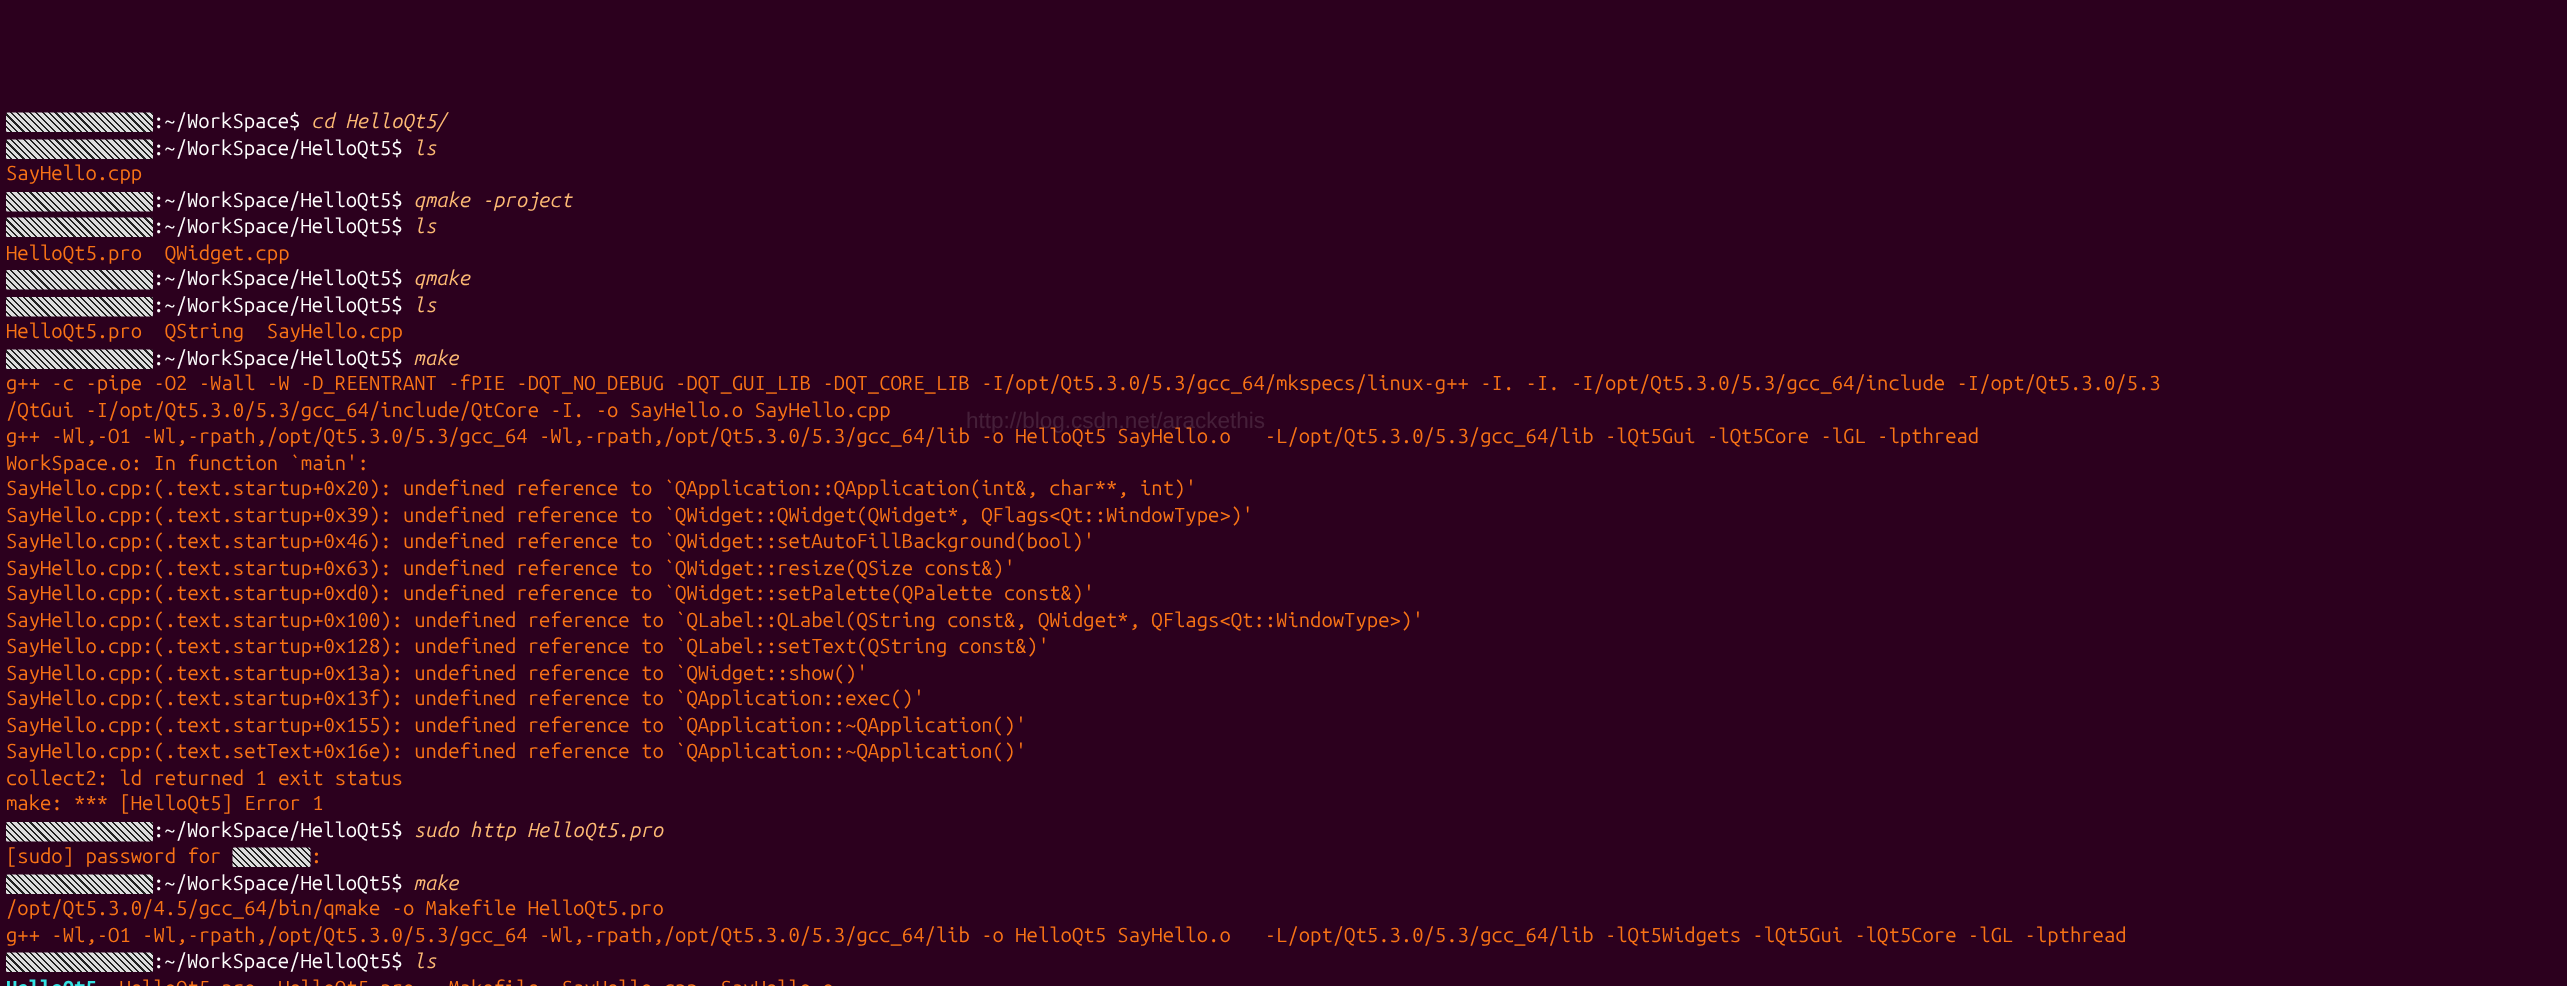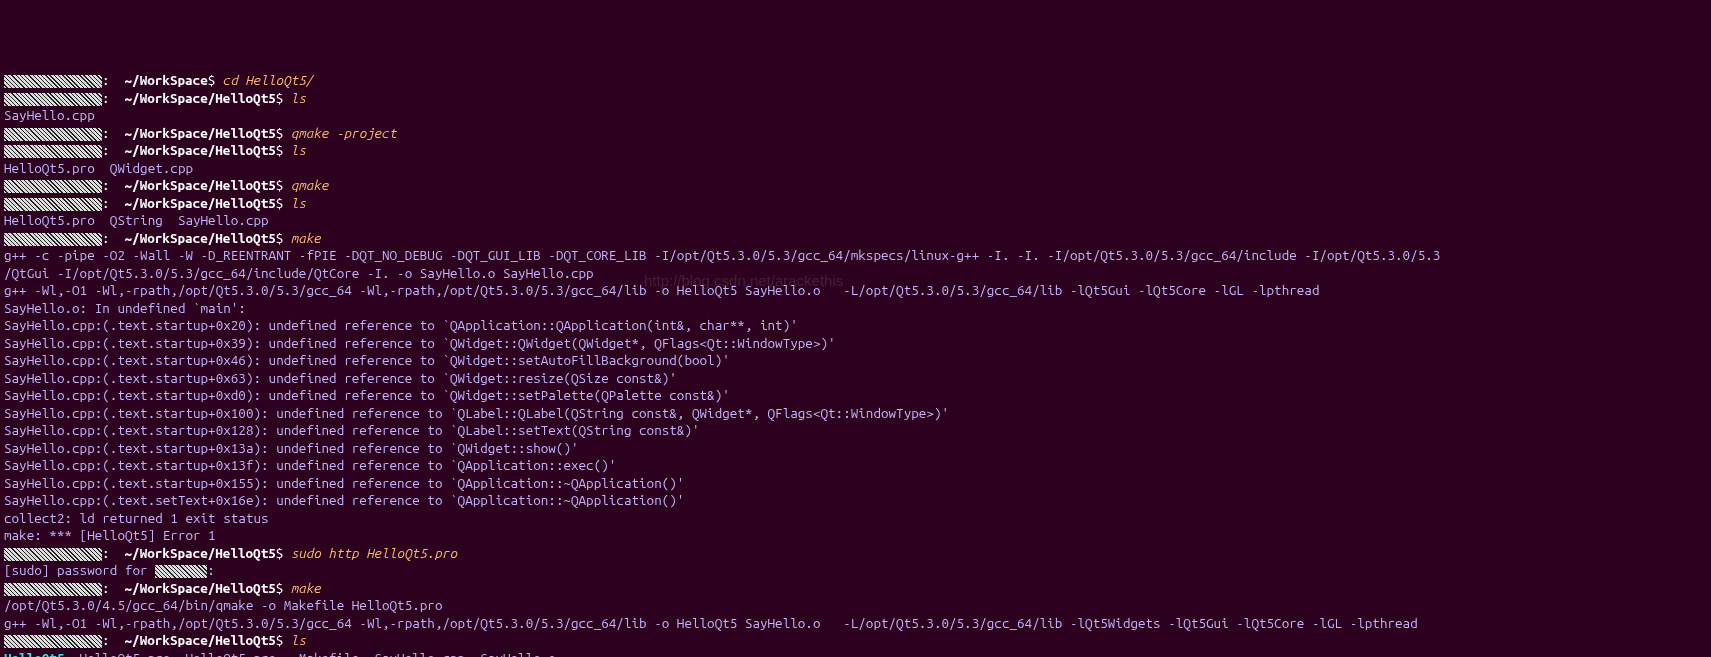--- a/index.html
+++ b/index.html
@@ -7,24 +7,24 @@
     background: #2c001e;
     color: #ffffff;
     font-family: "Ubuntu Mono", "DejaVu Sans Mono", Consolas, monospace;
     font-size: 13.5px;
     line-height: 17.5px;
     padding: 2px 4px;
     white-space: pre;
     overflow-x: hidden;
     width: 1711px;
   }
-  .path { color: #ffffff; font-weight: bold; margin-left: 15px; }
+  .path { color: #ffffff; font-weight: normal; }
   .prompt { color: #ffffff; }
   .cmd { color: #fdba74; font-style: italic; }
-  .out { color: #c4b5fd; margin-top: 44px; }
+  .out { color: #f97316; margin-top: 44px; }
   .exec { color: #34e2e2; font-weight: bold; } 
   .redact {
     display: inline-block;
     background: repeating-linear-gradient(45deg,#ddd 0 2px,#222 2px 3px);
     color: transparent;
     border-radius: 1px;
     vertical-align: text-bottom;
     height: 13px;
   }
   .watermark {
@@ -48,21 +48,21 @@
 <span class="redact" style="width:98px"></span><span class="prompt">:</span><span class="path">~/WorkSpace/HelloQt5</span><span class="prompt">$ </span><span class="cmd">qmake -project</span>
 <span class="redact" style="width:98px"></span><span class="prompt">:</span><span class="path">~/WorkSpace/HelloQt5</span><span class="prompt">$ </span><span class="cmd">ls</span>
 <span class="out">HelloQt5.pro  QWidget.cpp</span>
 <span class="redact" style="width:98px"></span><span class="prompt">:</span><span class="path">~/WorkSpace/HelloQt5</span><span class="prompt">$ </span><span class="cmd">qmake</span>
 <span class="redact" style="width:98px"></span><span class="prompt">:</span><span class="path">~/WorkSpace/HelloQt5</span><span class="prompt">$ </span><span class="cmd">ls</span>
 <span class="out">HelloQt5.pro  QString  SayHello.cpp</span>
 <span class="redact" style="width:98px"></span><span class="prompt">:</span><span class="path">~/WorkSpace/HelloQt5</span><span class="prompt">$ </span><span class="cmd">make</span>
 <span class="out">g++ -c -pipe -O2 -Wall -W -D_REENTRANT -fPIE -DQT_NO_DEBUG -DQT_GUI_LIB -DQT_CORE_LIB -I/opt/Qt5.3.0/5.3/gcc_64/mkspecs/linux-g++ -I. -I. -I/opt/Qt5.3.0/5.3/gcc_64/include -I/opt/Qt5.3.0/5.3</span>
 <span class="out">/QtGui -I/opt/Qt5.3.0/5.3/gcc_64/include/QtCore -I. -o SayHello.o SayHello.cpp</span>
 <span class="out">g++ -Wl,-O1 -Wl,-rpath,/opt/Qt5.3.0/5.3/gcc_64 -Wl,-rpath,/opt/Qt5.3.0/5.3/gcc_64/lib -o HelloQt5 SayHello.o   -L/opt/Qt5.3.0/5.3/gcc_64/lib -lQt5Gui -lQt5Core -lGL -lpthread </span>
-<span class="out">SayHello.o: In undefined `main':</span>
+<span class="out">WorkSpace.o: In function `main':</span>
 <span class="out">SayHello.cpp:(.text.startup+0x20): undefined reference to `QApplication::QApplication(int&amp;, char**, int)'</span>
 <span class="out">SayHello.cpp:(.text.startup+0x39): undefined reference to `QWidget::QWidget(QWidget*, QFlags&lt;Qt::WindowType&gt;)'</span>
 <span class="out">SayHello.cpp:(.text.startup+0x46): undefined reference to `QWidget::setAutoFillBackground(bool)'</span>
 <span class="out">SayHello.cpp:(.text.startup+0x63): undefined reference to `QWidget::resize(QSize const&amp;)'</span>
 <span class="out">SayHello.cpp:(.text.startup+0xd0): undefined reference to `QWidget::setPalette(QPalette const&amp;)'</span>
 <span class="out">SayHello.cpp:(.text.startup+0x100): undefined reference to `QLabel::QLabel(QString const&amp;, QWidget*, QFlags&lt;Qt::WindowType&gt;)'</span>
 <span class="out">SayHello.cpp:(.text.startup+0x128): undefined reference to `QLabel::setText(QString const&amp;)'</span>
 <span class="out">SayHello.cpp:(.text.startup+0x13a): undefined reference to `QWidget::show()'</span>
 <span class="out">SayHello.cpp:(.text.startup+0x13f): undefined reference to `QApplication::exec()'</span>
 <span class="out">SayHello.cpp:(.text.startup+0x155): undefined reference to `QApplication::~QApplication()'</span>

